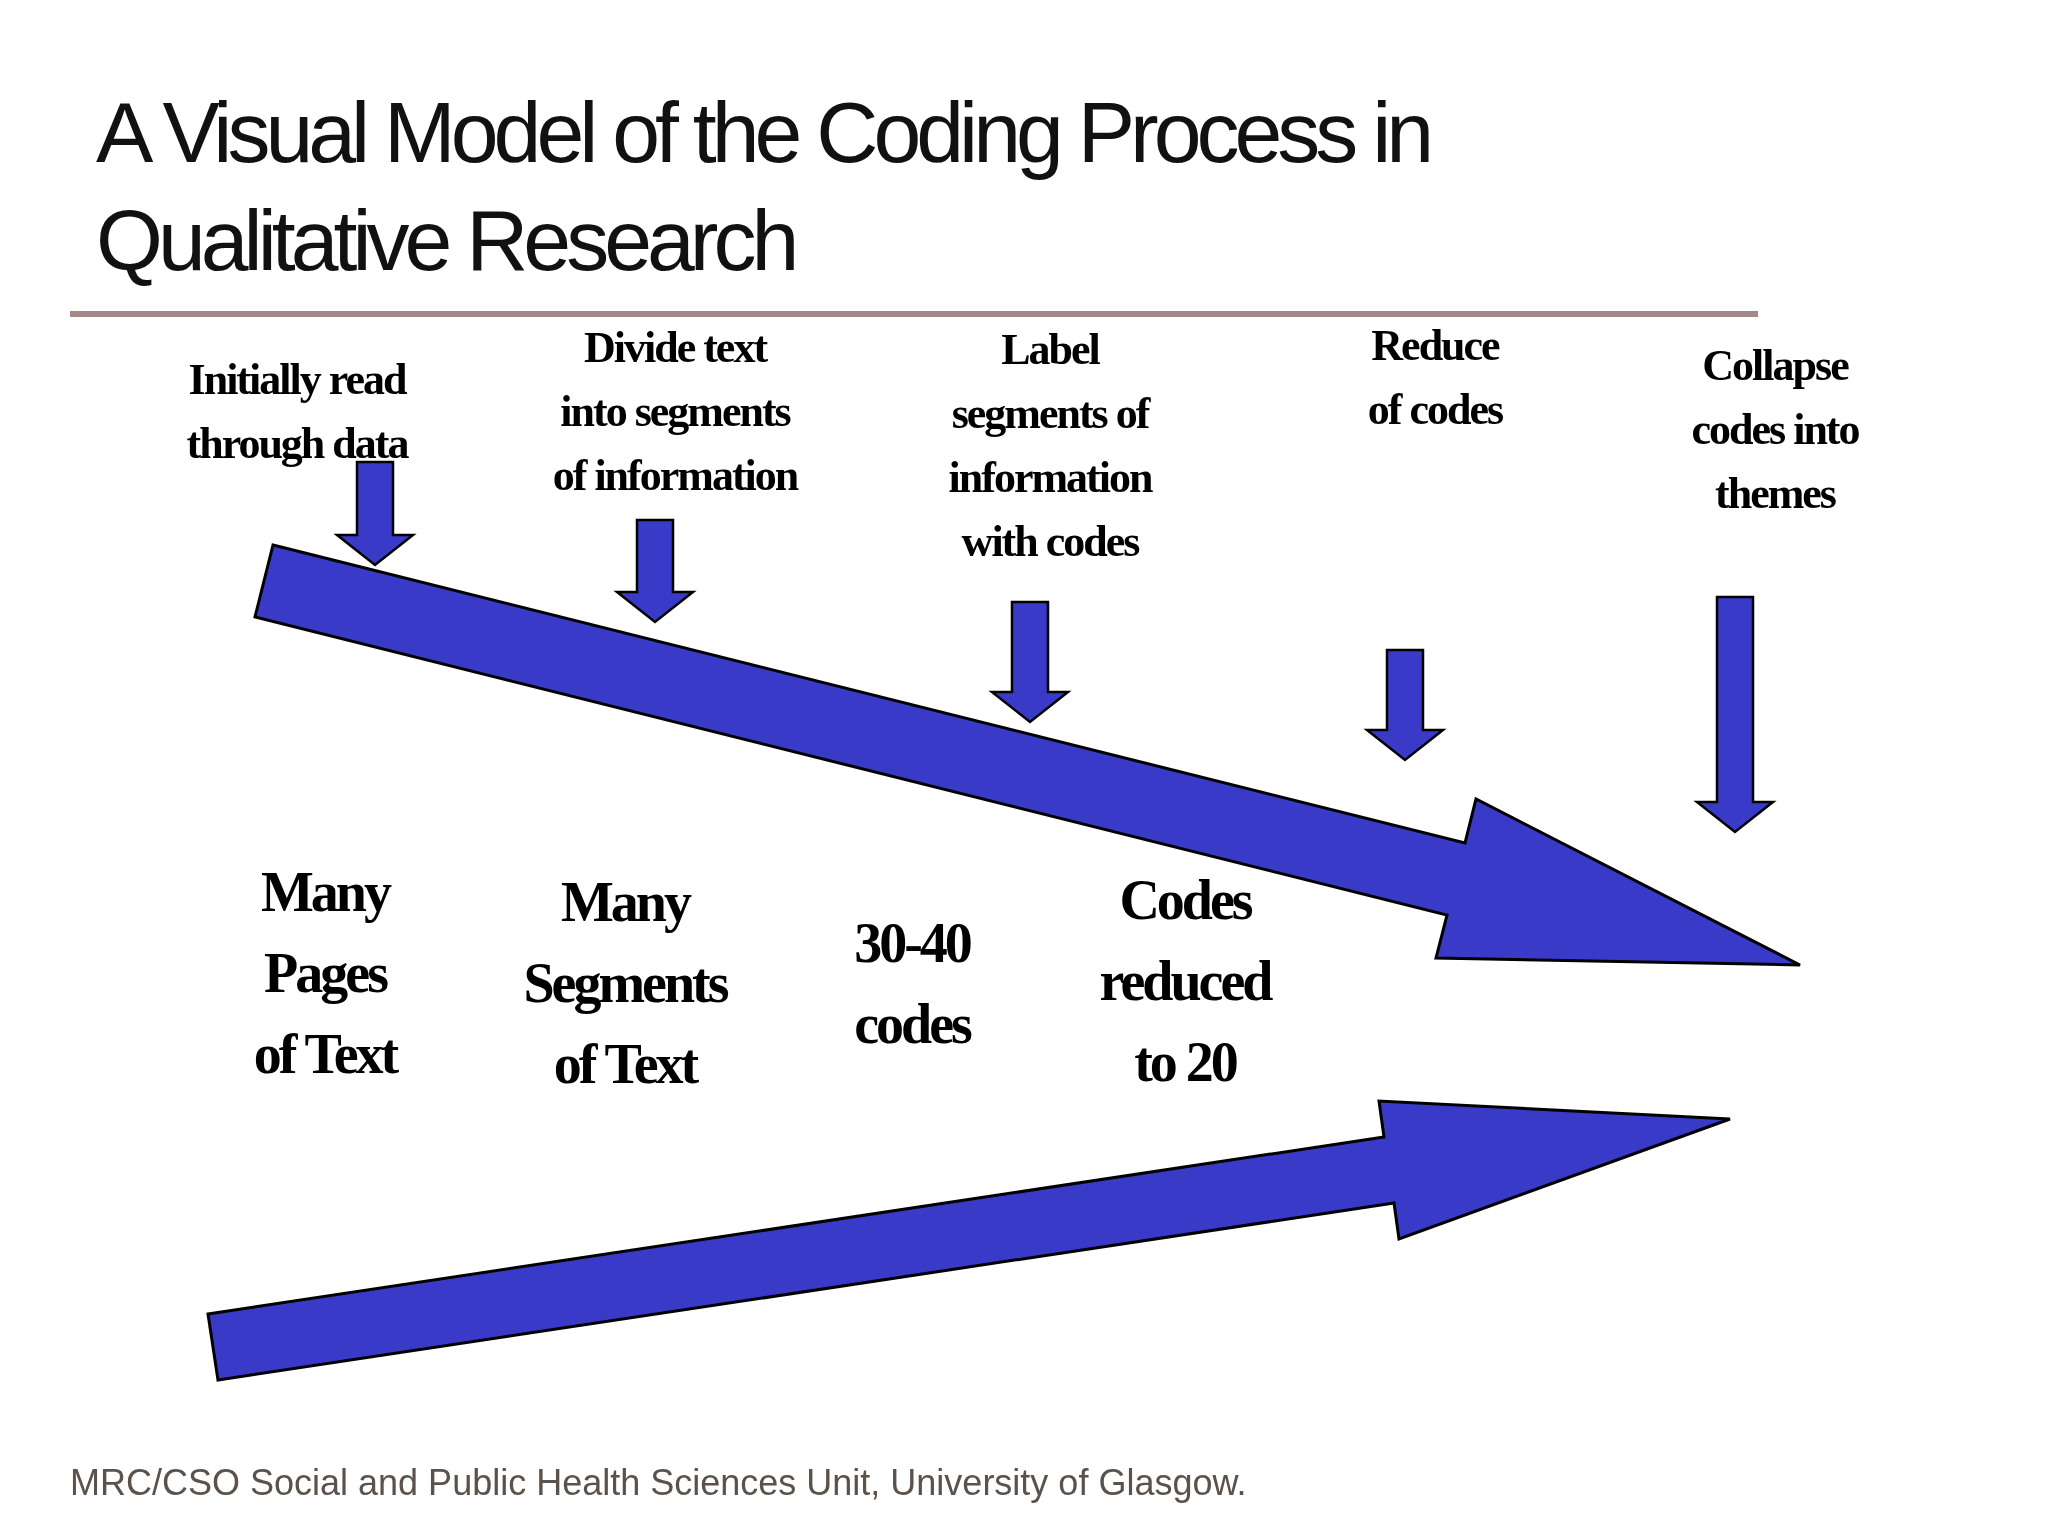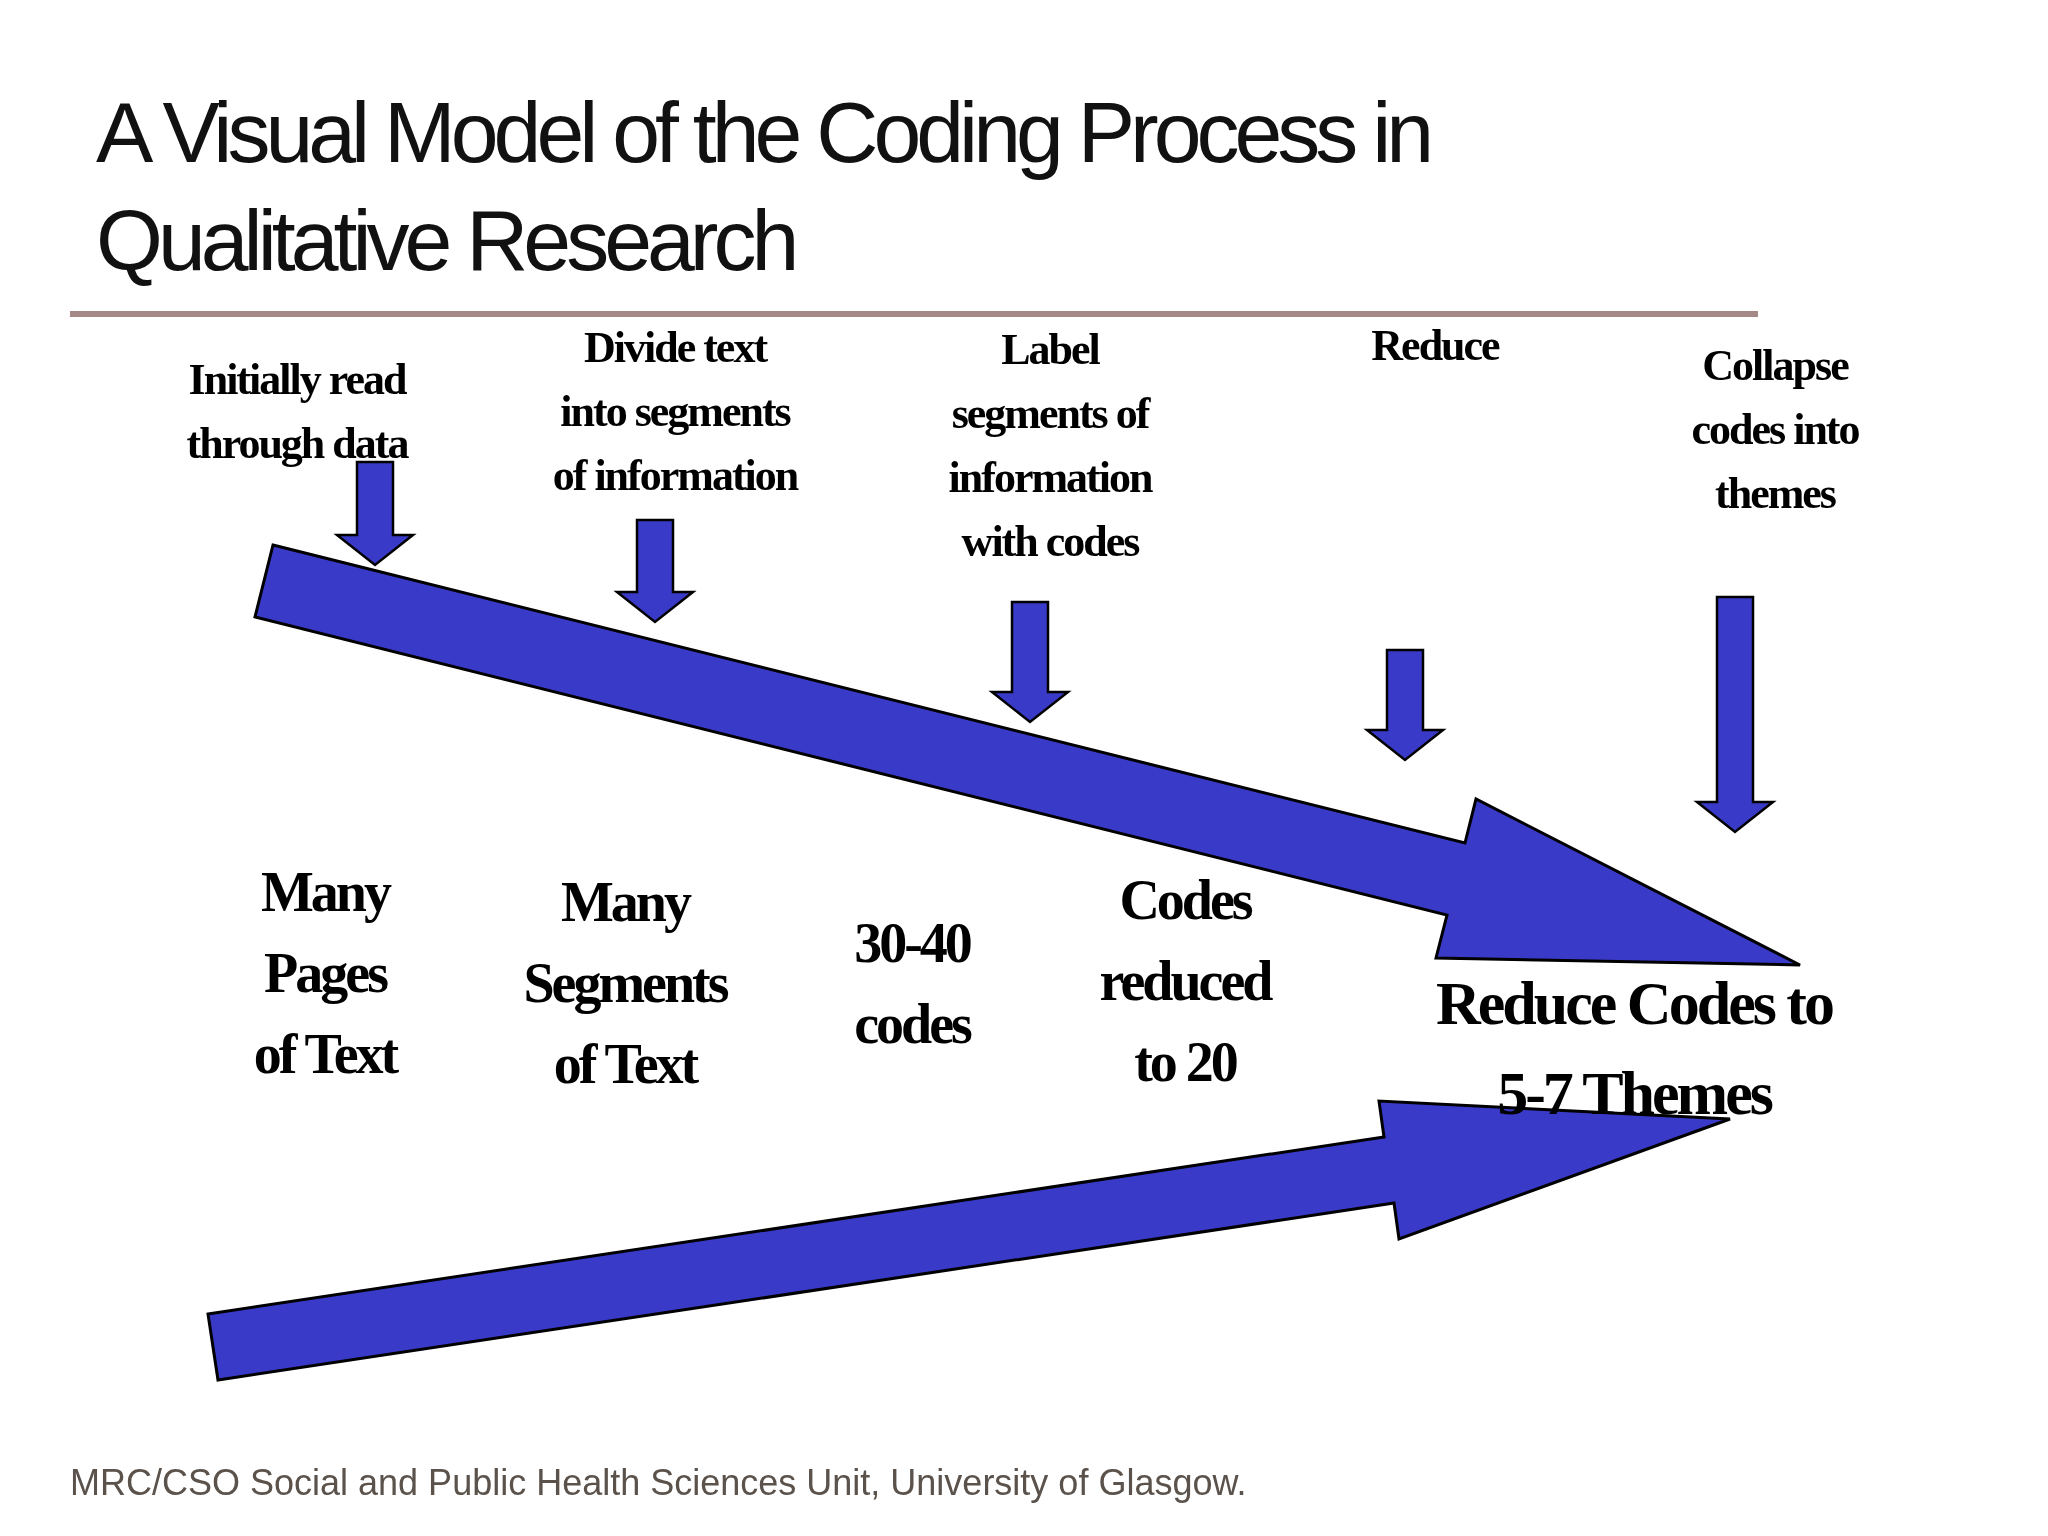--- a/index.html
+++ b/index.html
@@ -75,20 +75,21 @@
 
   <div class="label step-label" style="left:1050px;top:318px">
     <div>Label</div>
     <div>segments of</div>
     <div>information</div>
     <div>with codes</div>
   </div>
 
   <div class="label step-label" style="left:1435px;top:314px">
     <div>Reduce</div>
+    <div>of codes</div>
   </div>
 
   <div class="label step-label" style="left:1775px;top:334px">
     <div>Collapse</div>
     <div>codes into</div>
     <div>themes</div>
   </div>
 
   <div class="label stage-label" style="left:325px;top:852px">
     <div>Many</div>
@@ -106,20 +107,16 @@
     <div>30-40</div>
     <div>codes</div>
   </div>
 
   <div class="label stage-label" style="left:1185px;top:860px">
     <div>Codes</div>
     <div>reduced</div>
     <div>to 20</div>
   </div>
 
-  <div class="label stage-label-big" style="left:1634px;top:958px">
-    <div>Reduce Codes to</div>
-    <div>5-7 Themes</div>
-  </div>
 
   <div class="footer">MRC/CSO Social and Public Health Sciences Unit, University of Glasgow.</div>
 
 </div>
 
 </body></html>

